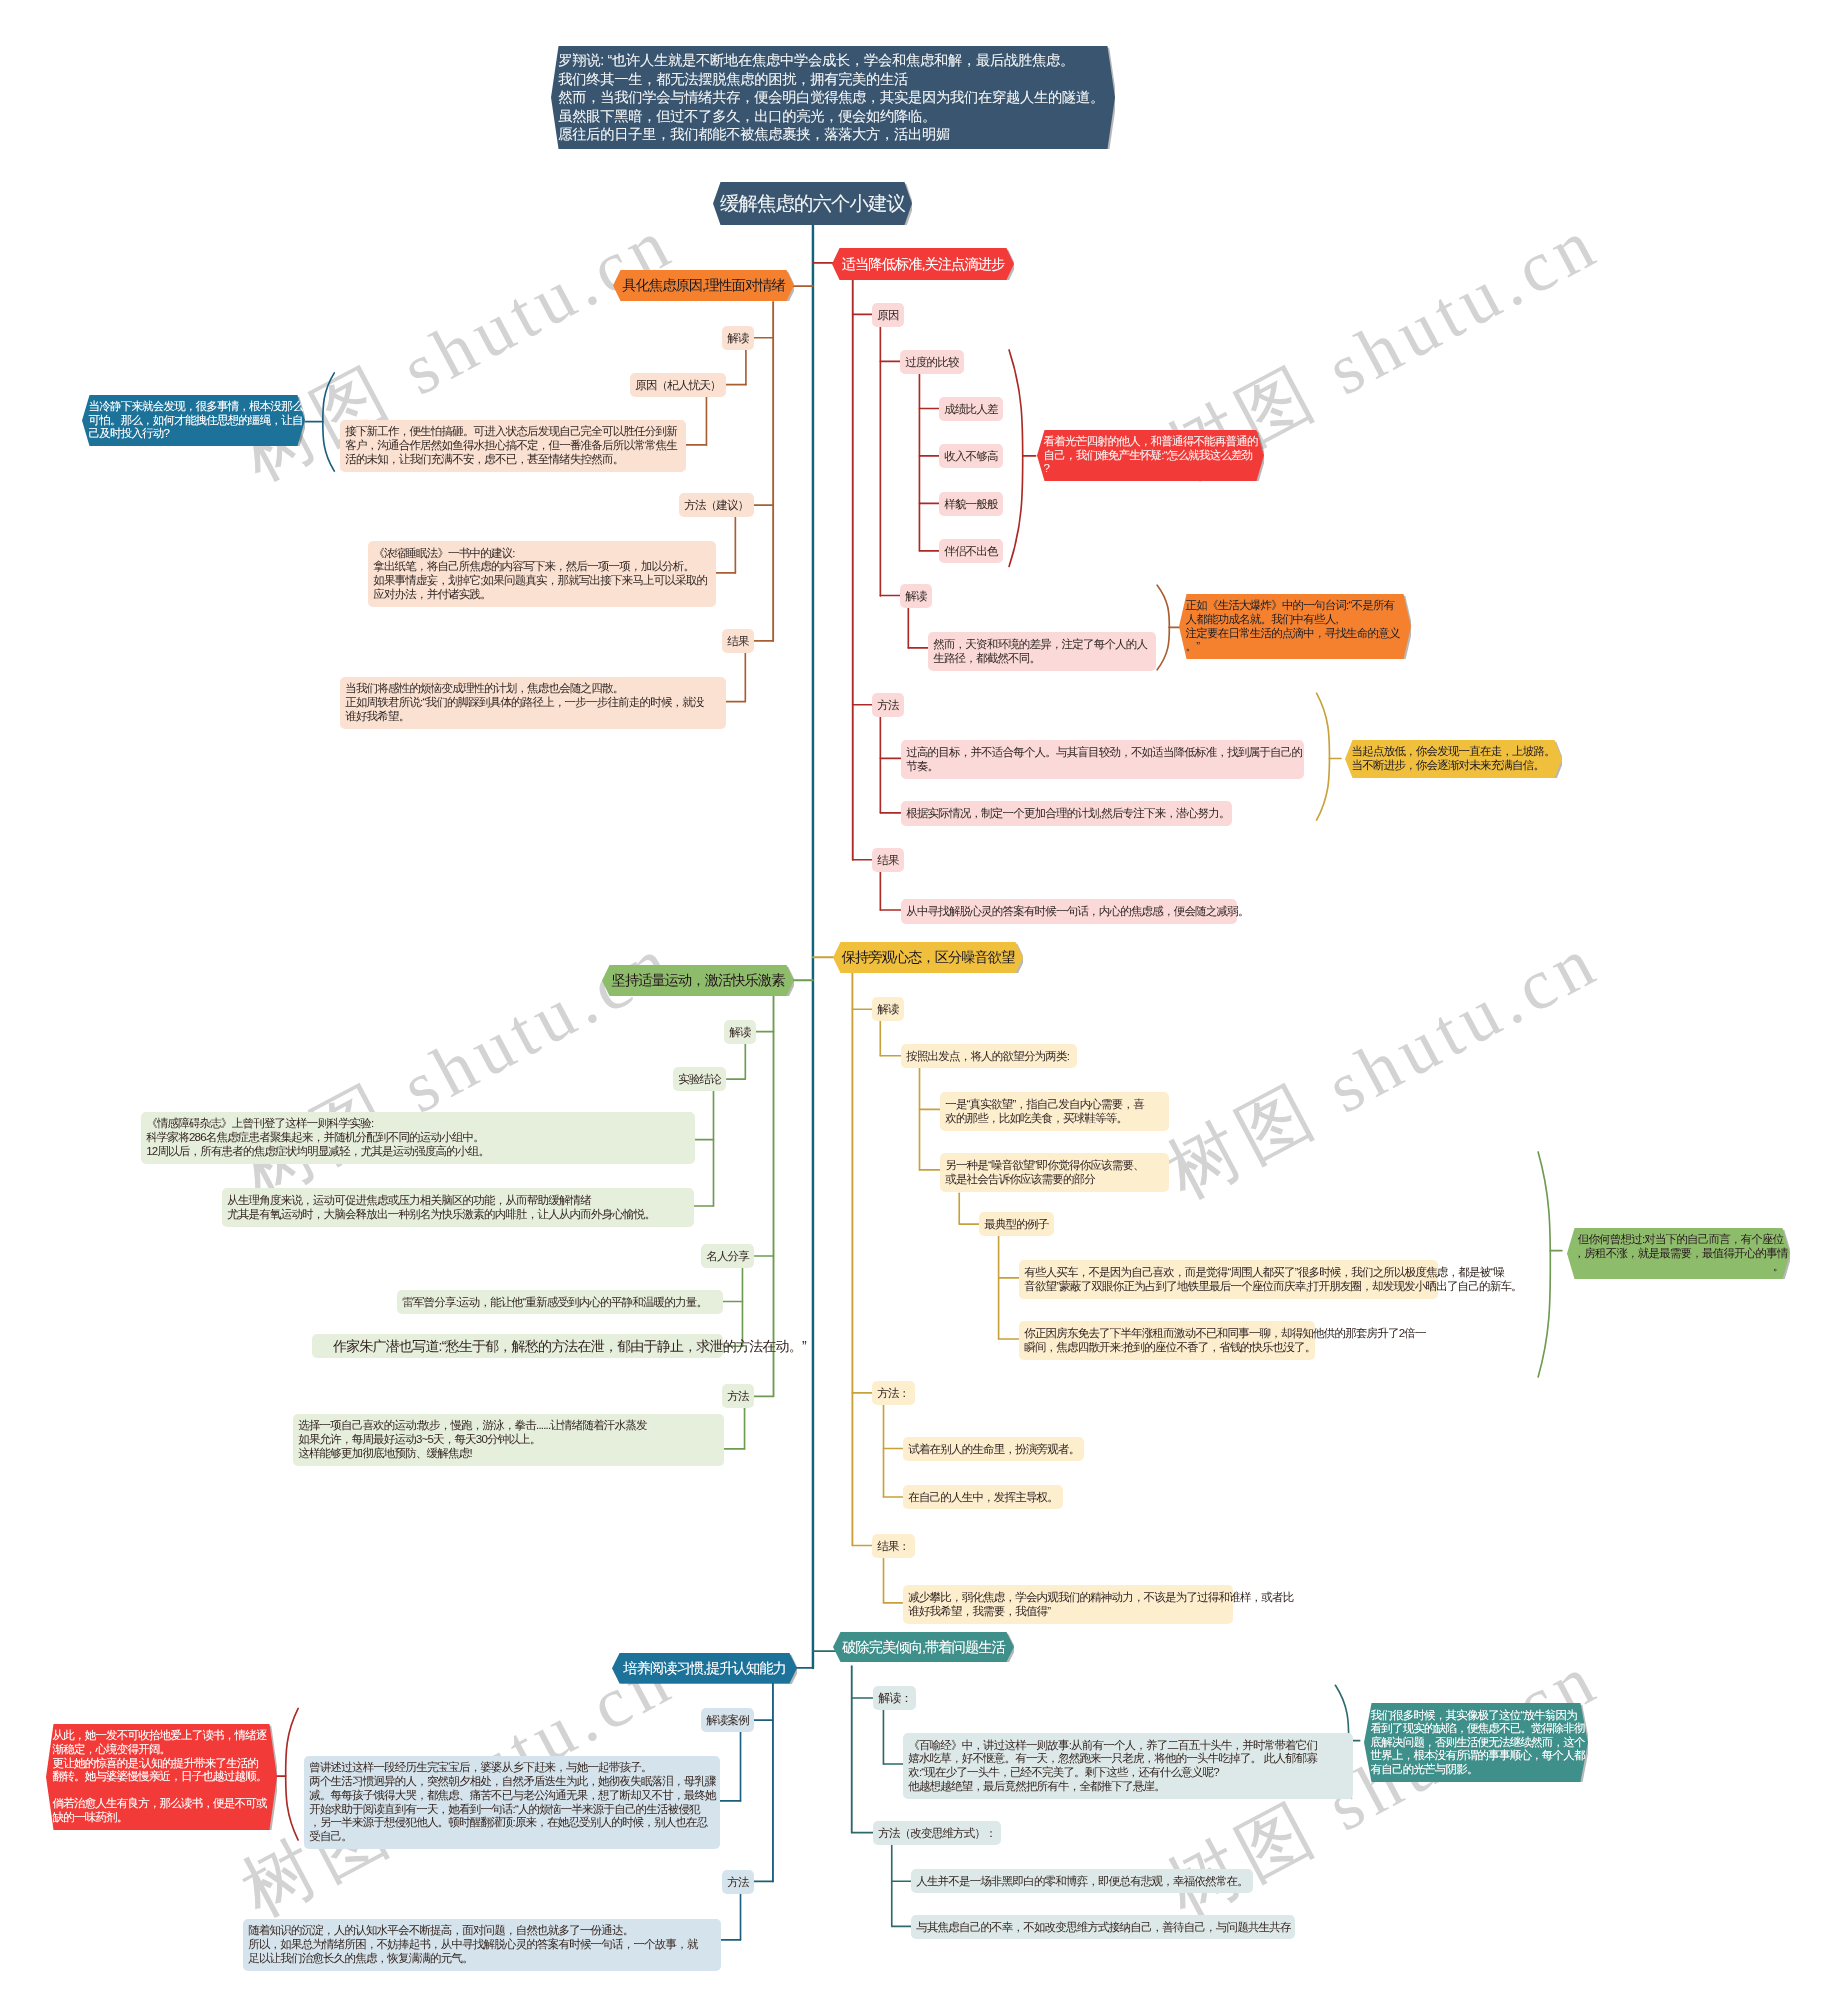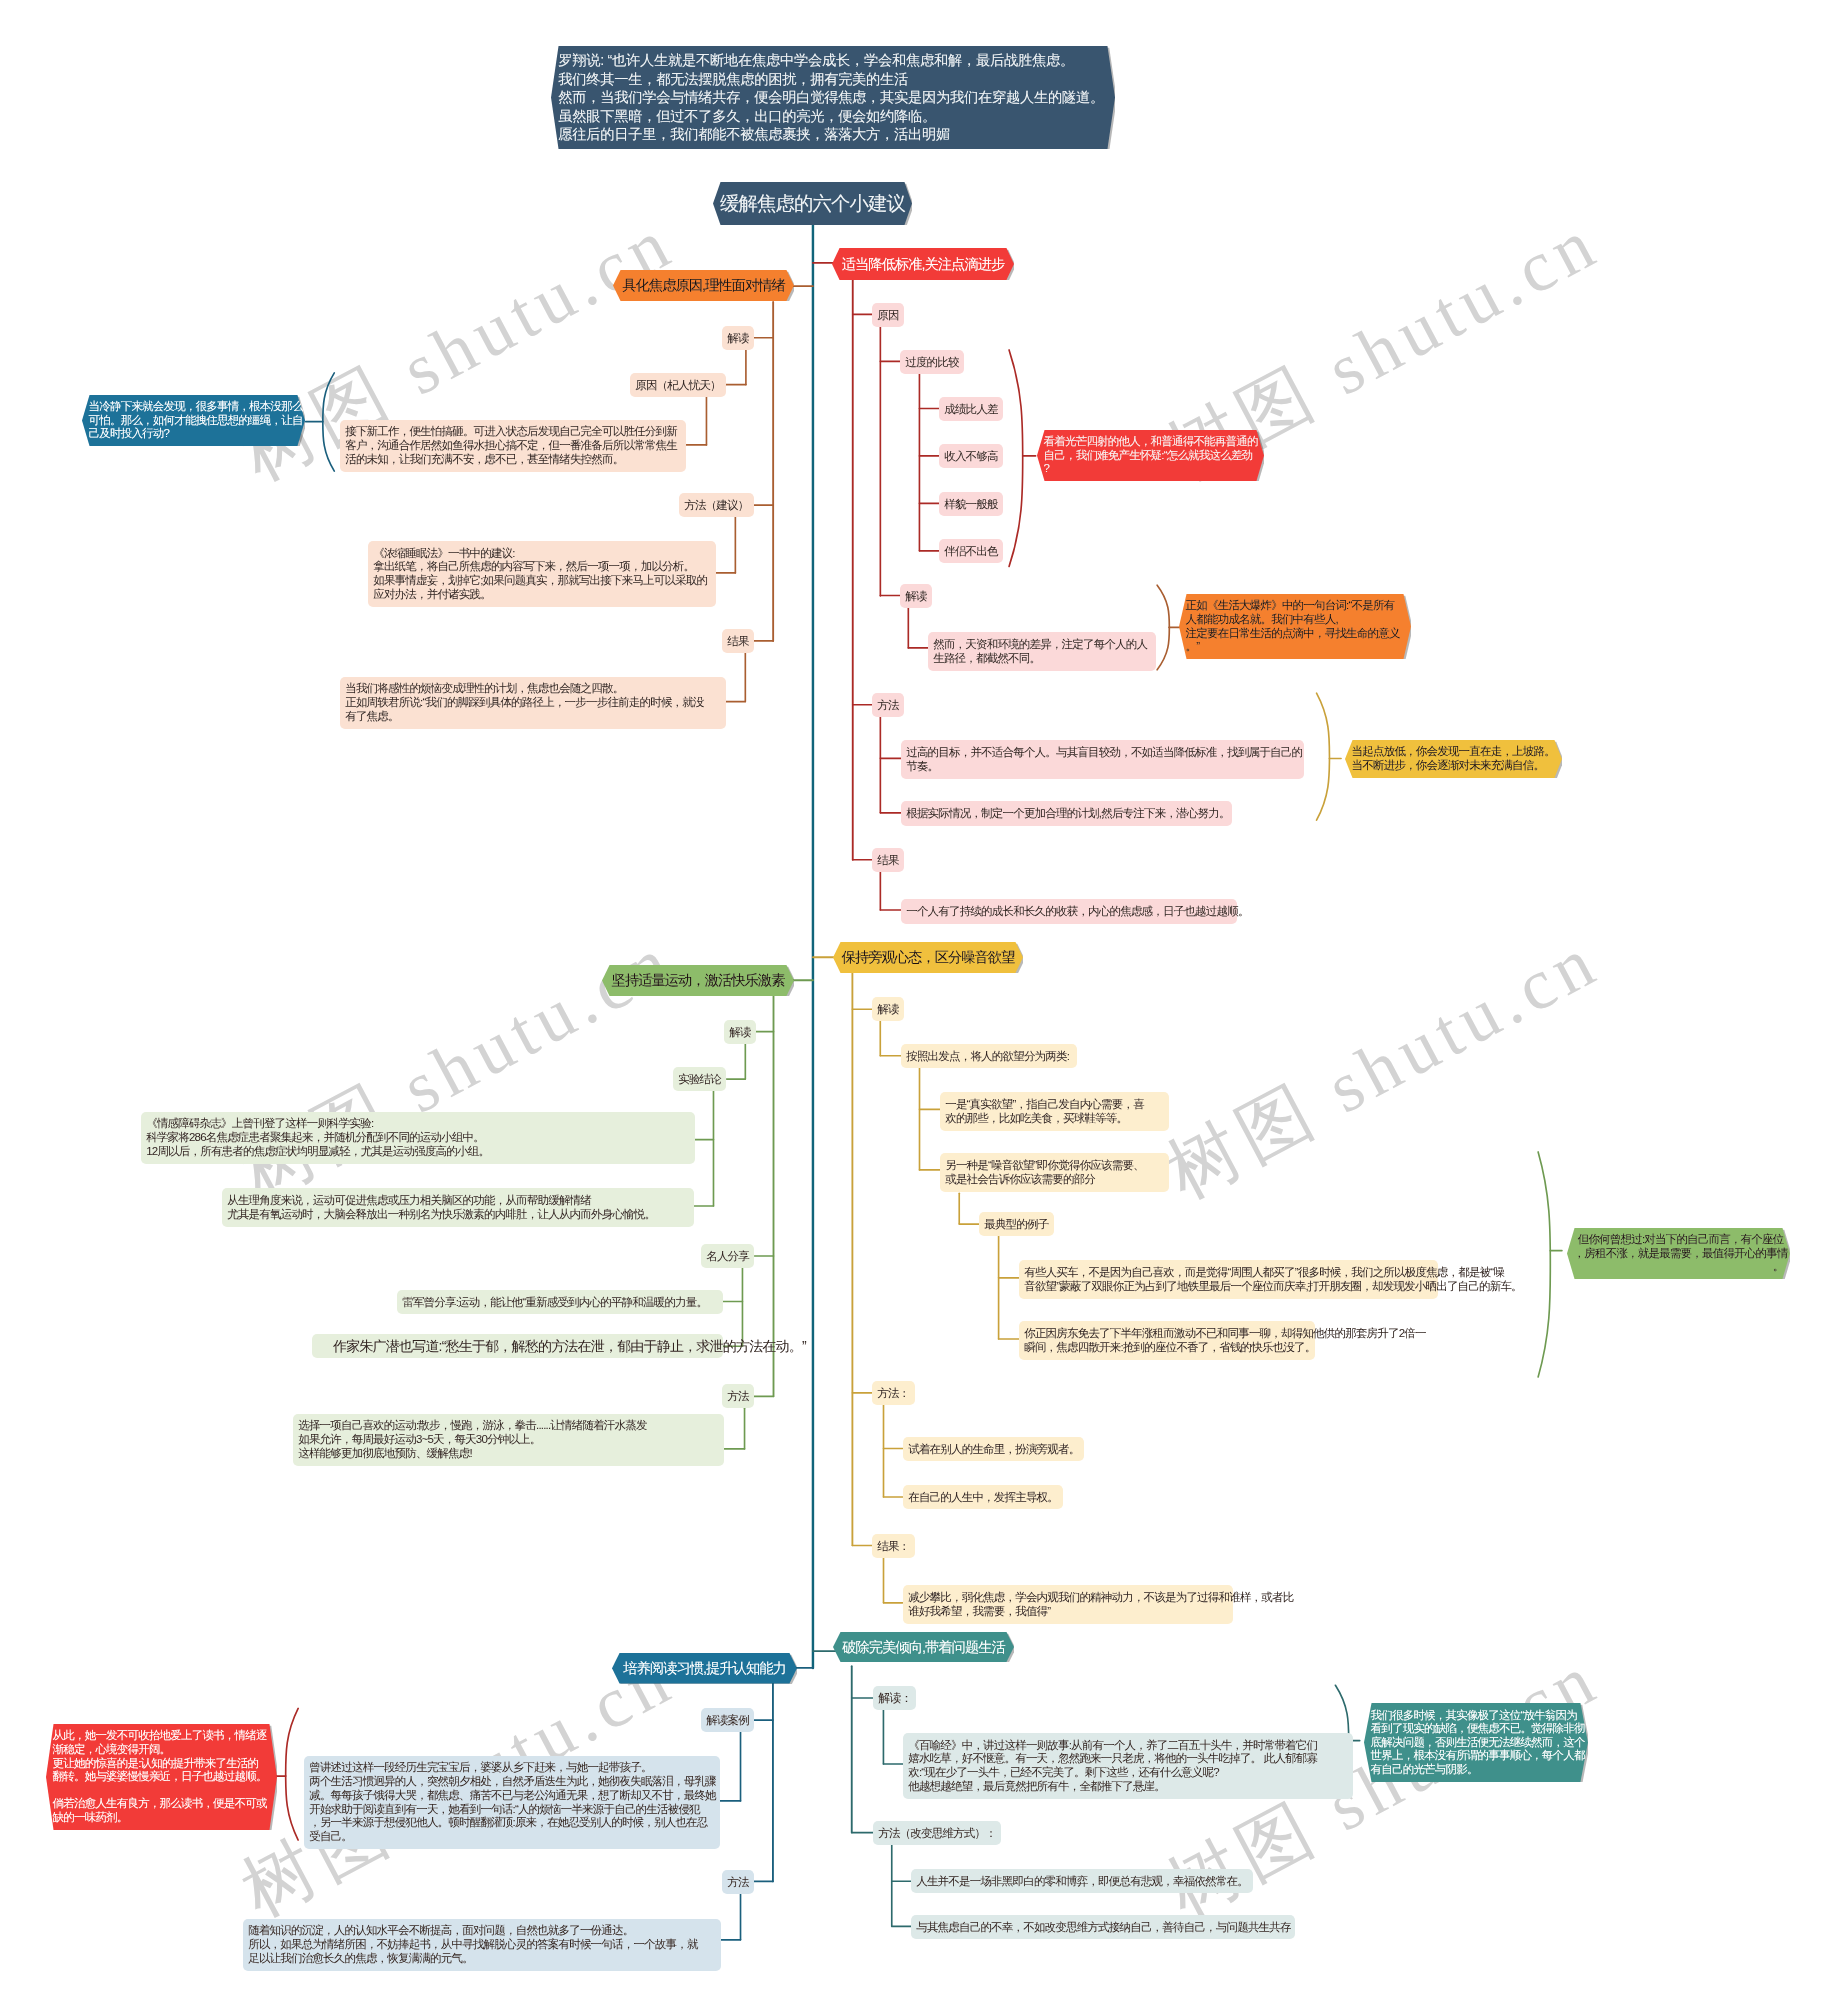--- a/index.html
+++ b/index.html
@@ -260,21 +260,21 @@
       <div class="node" style="left: 872px; top: 848px; width: 32px; height: 24px;">
         <svg class="shape" viewBox="0 0 44.4 33" preserveAspectRatio="none">
           <rect x="0" y="0" width="44.4" height="33" rx="7" ry="7" fill="#fbd9d9"></rect>
         </svg>
         <div class="txt" style="font-size: 11.5px; line-height: 16px; color: rgb(48, 35, 31); padding: 0px 5.2px; letter-spacing: -0.8px;">结果</div>
       </div>
       <div class="node" style="left: 901px; top: 899px; width: 336px; height: 25px;">
         <svg class="shape" viewBox="0 0 468 34.6" preserveAspectRatio="none">
           <rect x="0" y="0" width="468" height="34.6" rx="7" ry="7" fill="#fbd9d9"></rect>
         </svg>
-        <div class="txt" style="font-size: 11.5px; line-height: 13.7px; color: rgb(48, 35, 31); padding: 0px 5.2px; letter-spacing: -0.8px;">一个人有了持续的成长和长久的收获，内心的焦虑感，日子也越过越顺。</div>
+        <div class="txt" style="font-size: 11.5px; line-height: 13.7px; color: rgb(48, 35, 31); padding: 0px 5.2px; letter-spacing: -0.8px;">从中寻找解脱心灵的答案有时候一句话，内心的焦虑感，便会随之减弱。</div>
       </div>
       <div class="node center" style="left: 613px; top: 270px; width: 181px; height: 31px;">
         <svg class="shape" viewBox="0 0 251.8 42.6" preserveAspectRatio="none">
           <path d="M10.5 0 L241.3 0 L251.8 21.3 L241.3 42.6 L10.5 42.6 L0 21.3 Z" fill="rgba(0,0,0,.28)" transform="translate(2.5,2.5)"></path>
           <path d="M10.5 0 L241.3 0 L251.8 21.3 L241.3 42.6 L10.5 42.6 L0 21.3 Z" fill="#f5802e"></path>
         </svg>
         <div class="txt" style="font-size: 14.3px; line-height: 18.6px; color: rgb(26, 15, 12); padding: 0px 11.5px; letter-spacing: -1px;">具化焦虑原因,理性面对情绪</div>
       </div>
       <div class="node" style="left: 722px; top: 326px; width: 32px; height: 24px;">
         <svg class="shape" viewBox="0 0 44.4 33" preserveAspectRatio="none">
@@ -325,21 +325,21 @@
           <rect x="0" y="0" width="44.4" height="33" rx="7" ry="7" fill="#fbe1d2"></rect>
         </svg>
         <div class="txt" style="font-size: 11.5px; line-height: 16px; color: rgb(48, 35, 31); padding: 0px 5.2px; letter-spacing: -0.8px;">结果</div>
       </div>
       <div class="node" style="left: 340px; top: 677px; width: 386px; height: 52px;">
         <svg class="shape" viewBox="0 0 538 72.8" preserveAspectRatio="none">
           <rect x="0" y="0" width="538" height="72.8" rx="7" ry="7" fill="#fbe1d2"></rect>
         </svg>
         <div class="txt" style="font-size: 11.5px; line-height: 13.7px; color: rgb(48, 35, 31); padding: 0px 5.2px; letter-spacing: -0.8px;">当我们将感性的烦恼变成理性的计划，焦虑也会随之四散。
 正如周轶君所说:“我们的脚踩到具体的路径上，一步一步往前走的时候，就没
-有了焦虑。</div>
+谁好我希望。</div>
       </div>
       <div class="node center" style="left: 833px; top: 942px; width: 190px; height: 31px;">
         <svg class="shape" viewBox="0 0 265 43.4" preserveAspectRatio="none">
           <path d="M10.5 0 L254.5 0 L265 21.7 L254.5 43.4 L10.5 43.4 L0 21.7 Z" fill="rgba(0,0,0,.28)" transform="translate(2.5,2.5)"></path>
           <path d="M10.5 0 L254.5 0 L265 21.7 L254.5 43.4 L10.5 43.4 L0 21.7 Z" fill="#f0c03d"></path>
         </svg>
         <div class="txt" style="font-size: 14.3px; line-height: 18.6px; color: rgb(26, 15, 12); padding: 0px 11.5px; letter-spacing: -1px;">保持旁观心态，区分噪音欲望</div>
       </div>
       <div class="node" style="left: 872px; top: 997px; width: 32px; height: 24px;">
         <svg class="shape" viewBox="0 0 44.4 33" preserveAspectRatio="none">

